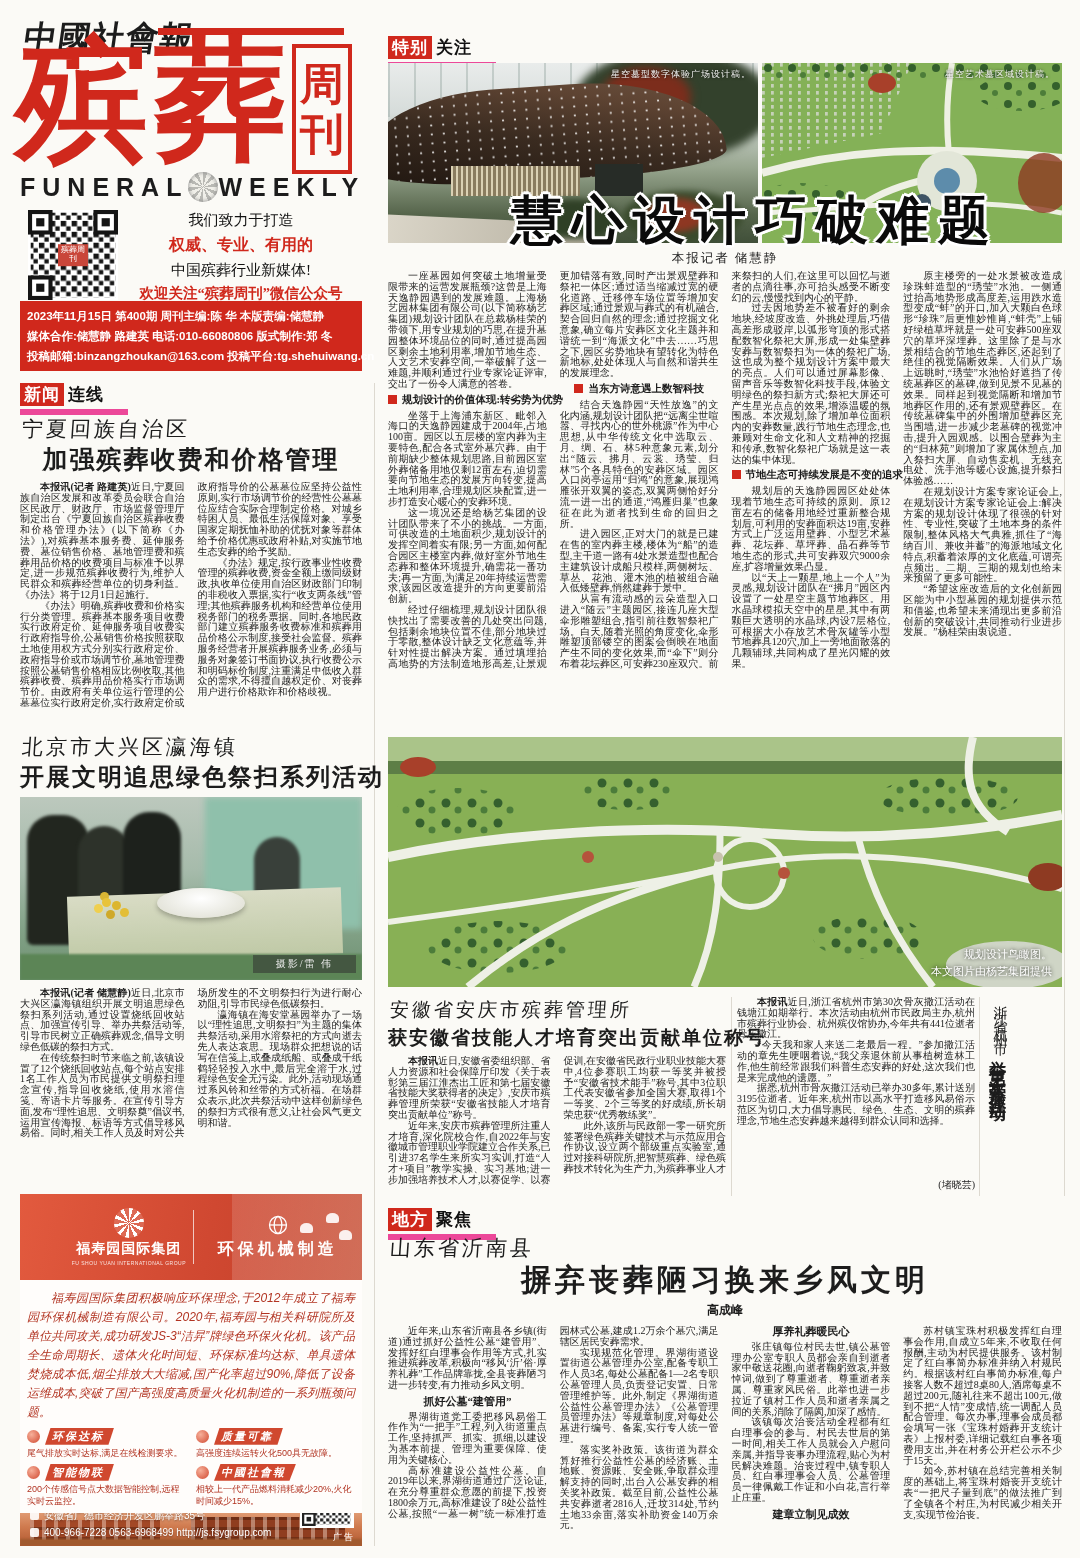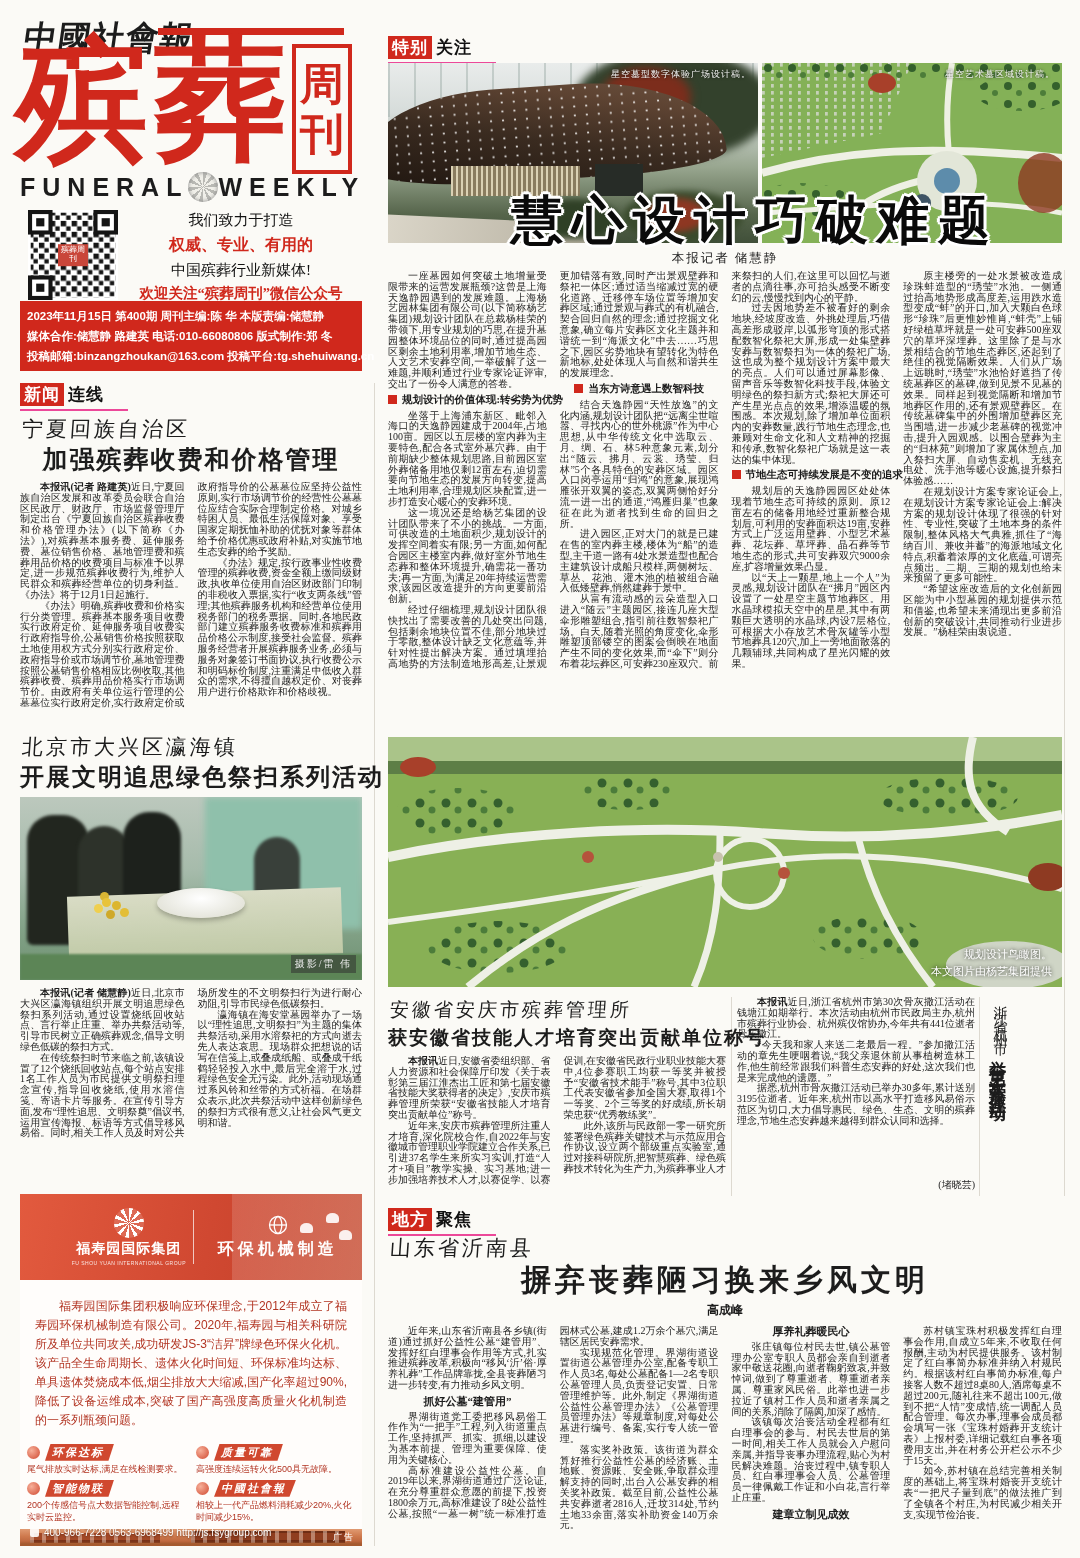--- a/index.html
+++ b/index.html
@@ -2,21 +2,21 @@
 <html><head>
 <meta charset="utf-8">
 <style>
   :root{ --red:#d0281c; --ink:#1c1c1c; }
   html,body{margin:0;padding:0;background:#9a9a9a;}
   .page{position:relative;width:1080px;height:1558px;margin:0 auto;background:#fbfaf6;overflow:hidden;
         font-family:"Liberation Serif",serif;color:var(--ink);}
   
   .abs{position:absolute;}
   .hairline-v{position:absolute;width:1px;background:#ddd9d0;}
-  .sec-badge{display:inline-flex;align-items:center;border-bottom:2px solid #ec4899;padding:0 22px 3px 0;}
+  .sec-badge{display:inline-flex;align-items:center;border-bottom:6px solid #ec4899;padding:0 22px 3px 0;}
   .sec-badge .b{background:var(--red);color:#fff;font-weight:bold;font-size:17px;line-height:1;
                 padding:3px 4px;font-family:"Liberation Sans",sans-serif;letter-spacing:1px;}
   .sec-badge .r{color:#111;font-weight:bold;font-size:17px;line-height:1;padding:3px 2px 3px 4px;
                 font-family:"Liberation Sans",sans-serif;letter-spacing:1px;}
   .kicker{font-size:21px;letter-spacing:3px;transform:skewX(-4deg);white-space:nowrap;}
   .art-title{font-weight:900;text-align:center;letter-spacing:2px;white-space:nowrap;}
   .body-sm{font-size:10px;line-height:10.8px;text-align:justify;overflow:hidden;}
   .body-sm p{margin:0;text-indent:2em;}
   .cols2{column-count:2;column-gap:13px;}
   .cols4{column-count:4;column-gap:13px;}
@@ -59,21 +59,21 @@
   .pb-f3{left:30%;top:8%;width:58px;height:125px;background:#1d211c;}
   .pb-f4{right:18%;top:22%;width:46px;height:100px;background:#39403a;}
   .pb-table{position:absolute;left:14%;right:6%;bottom:12%;height:36%;transform:rotate(-2deg);
             background:linear-gradient(180deg,#d9dcc5,#bfc9a6);filter:blur(.5px);}
   .pb-bowl{position:absolute;left:40%;bottom:34%;width:88px;height:30px;border-radius:50%;
            background:radial-gradient(ellipse at 50% 35%,#ffffff,#e4e4da 75%,#c9c9bc);box-shadow:0 3px 5px rgba(0,0,0,.25);}
   .pb-flowers{position:absolute;left:24%;bottom:40%;width:9px;height:9px;border-radius:50%;background:#e8c33a;
       box-shadow:10px 3px 0 #dcb62f, -8px 6px 0 #efcf4e, 4px 12px 0 #cfa92a, 18px 10px 0 #e3be37, -2px -6px 0 #d9b534;}
   .pb-green{position:absolute;left:0;right:0;bottom:0;height:14%;background:#5c8556;filter:blur(1px);}
   .photo-credit{position:absolute;right:6px;bottom:7px;background:rgba(50,50,50,.55);color:#eee;
-                font-size:10px;padding:2px 4px;letter-spacing:2px;}
+                font-size:10px;padding:2px 23px;letter-spacing:2px;}
   
   .photo-pavilion{background:linear-gradient(180deg,#e9eceb 0%,#d6dcda 28%,#98a68f 58%,#56654b 84%,#404f39 100%);}
   .pv-glass{position:absolute;left:0;right:0;top:0;height:30%;
             background:repeating-linear-gradient(90deg,rgba(140,158,152,.38) 0 2px,transparent 2px 26px);}
   .pv-roof{position:absolute;left:-6%;top:13%;width:97%;height:52%;transform:rotate(-4deg);overflow:hidden;
            background:linear-gradient(12deg,#1e150f 0%,#3a2b20 45%,#5d4332 75%,#6f5441 100%);
            border-radius:50% 60% 42% 58% / 90% 115% 28% 36%;}
   .pv-stars{position:absolute;inset:0;opacity:.8;
             background-image:radial-gradient(circle,#fff 0.7px,transparent 1.4px);background-size:12px 9px;}
   .pv-lattice{position:absolute;left:17%;top:57%;width:35%;height:17%;
@@ -113,21 +113,21 @@
   .ad-logo1{width:43%;display:flex;flex-direction:column;align-items:center;gap:2px;z-index:2;}
   .ad-flower{width:30px;height:30px;border-radius:50%;
              background:repeating-conic-gradient(#ffffff 0deg 15deg,rgba(255,255,255,.15) 15deg 36deg);}
   .ad-brand{font-size:14px;font-weight:bold;letter-spacing:1px;font-family:"Liberation Sans",sans-serif;}
   .ad-brand-en{font-size:5px;letter-spacing:.5px;opacity:.85;font-family:"Liberation Sans",sans-serif;}
   .ad-div{width:1px;height:54px;background:rgba(255,255,255,.7);}
   .ad-logo2{flex:1;display:flex;flex-direction:column;align-items:center;gap:3px;z-index:2;}
   .ad-division{font-size:16px;font-weight:bold;letter-spacing:4px;font-family:"Liberation Sans",sans-serif;}
   .ad-body{padding:9px 7px 4px 7px;color:#b23422;font-size:12px;line-height:1.58;text-align:justify;
            font-family:"Liberation Sans",sans-serif;}
-  .ad-body p{margin:8px;text-indent:2em;}
+  .ad-body p{margin:0;text-indent:2em;font-style:italic;}
   .ad-features{display:grid;grid-template-columns:1fr 1fr;gap:5px 10px;padding:2px 7px 6px 7px;}
   .feat .row{display:flex;align-items:center;gap:5px;}
   .f-ico{width:13px;height:13px;border-radius:50%;background:radial-gradient(circle at 35% 35%,#f7b09a,#d0482f);flex:0 0 13px;}
   .f-label{background:#d0482f;color:#fff;font-size:11px;font-weight:bold;font-style:italic;
            padding:1px 10px 1px 7px;clip-path:polygon(8% 0,100% 0,92% 100%,0 100%);letter-spacing:2px;
            font-family:"Liberation Sans",sans-serif;white-space:nowrap;}
   .f-desc{font-size:9px;color:#b23422;line-height:1.35;margin-top:2px;font-family:"Liberation Sans",sans-serif;}
   .ad-footer{flex:1;position:relative;overflow:hidden;
              background:linear-gradient(180deg,#e09a72 0%,#cf7a4e 42%,#b05830 100%);}
   .bld{position:absolute;bottom:18%;
@@ -228,21 +228,21 @@
     <div class="pb-fig pb-f2"></div>
     <div class="pb-fig pb-f3"></div>
     <div class="pb-fig pb-f4"></div>
     <div class="pb-table"></div>
     <div class="pb-bowl"></div>
     <div class="pb-flowers"></div>
     <div class="pb-green"></div>
     <div class="photo-credit">摄影/雷 伟</div>
   </div>
   <div class="abs body-sm cols2" style="left:20px;top:988px;width:342px;height:196px;">
-    <p><b>本报讯(记者 储慧静)</b><span>近日,北京市大兴区瀛海镇组织开展文明追思绿色祭扫系列活动,通过设置烧纸回收站点、言行举止庄重、举办共祭活动等,引导市民树立正确殡葬观念,倡导文明绿色低碳的祭扫方式。</span></p>
+    <p><b>本报讯(记者 储慧静)</b><span>近日,北京市大兴区瀛海镇组织开展文明追思绿色祭扫系列活动,通过设置烧纸回收站点、加强宣传引导、举办共祭活动等,引导市民树立正确殡葬观念,倡导文明绿色低碳的祭扫方式。</span></p>
     <p>在传统祭扫时节来临之前,该镇设置了12个烧纸回收站点,每个站点安排1名工作人员为市民提供文明祭扫理念宣传,指导回收烧纸,使用水溶信笺、寄语卡片等服务。在宣传引导方面,发布“理性追思、文明祭奠”倡议书,运用宣传海报、标语等方式倡导移风易俗。同时,相关工作人员及时对公共场所发生的不文明祭扫行为进行耐心劝阻,引导市民绿色低碳祭扫。</p>
     <p>瀛海镇在海安堂墓园举办了一场以“理性追思,文明祭扫”为主题的集体共祭活动,采用水溶祭祀的方式向逝去先人表达哀思。现场群众把想说的话写在信笺上,或叠成纸船、或叠成千纸鹤轻轻投入水中,最后完全溶于水,过程绿色安全无污染。此外,活动现场通过系风铃和丝带的方式祈福。在场群众表示,此次共祭活动中这样创新绿色的祭扫方式很有意义,让社会风气更文明和谐。</p>
   </div>
 
   <div class="abs ad">
     <div class="ad-banner">
       <div class="workers">
         <div class="hat" style="right:18%;top:22%;"></div>
         <div class="hat" style="right:38%;top:34%;"></div>
         <div class="hat" style="right:8%;top:42%;"></div>

